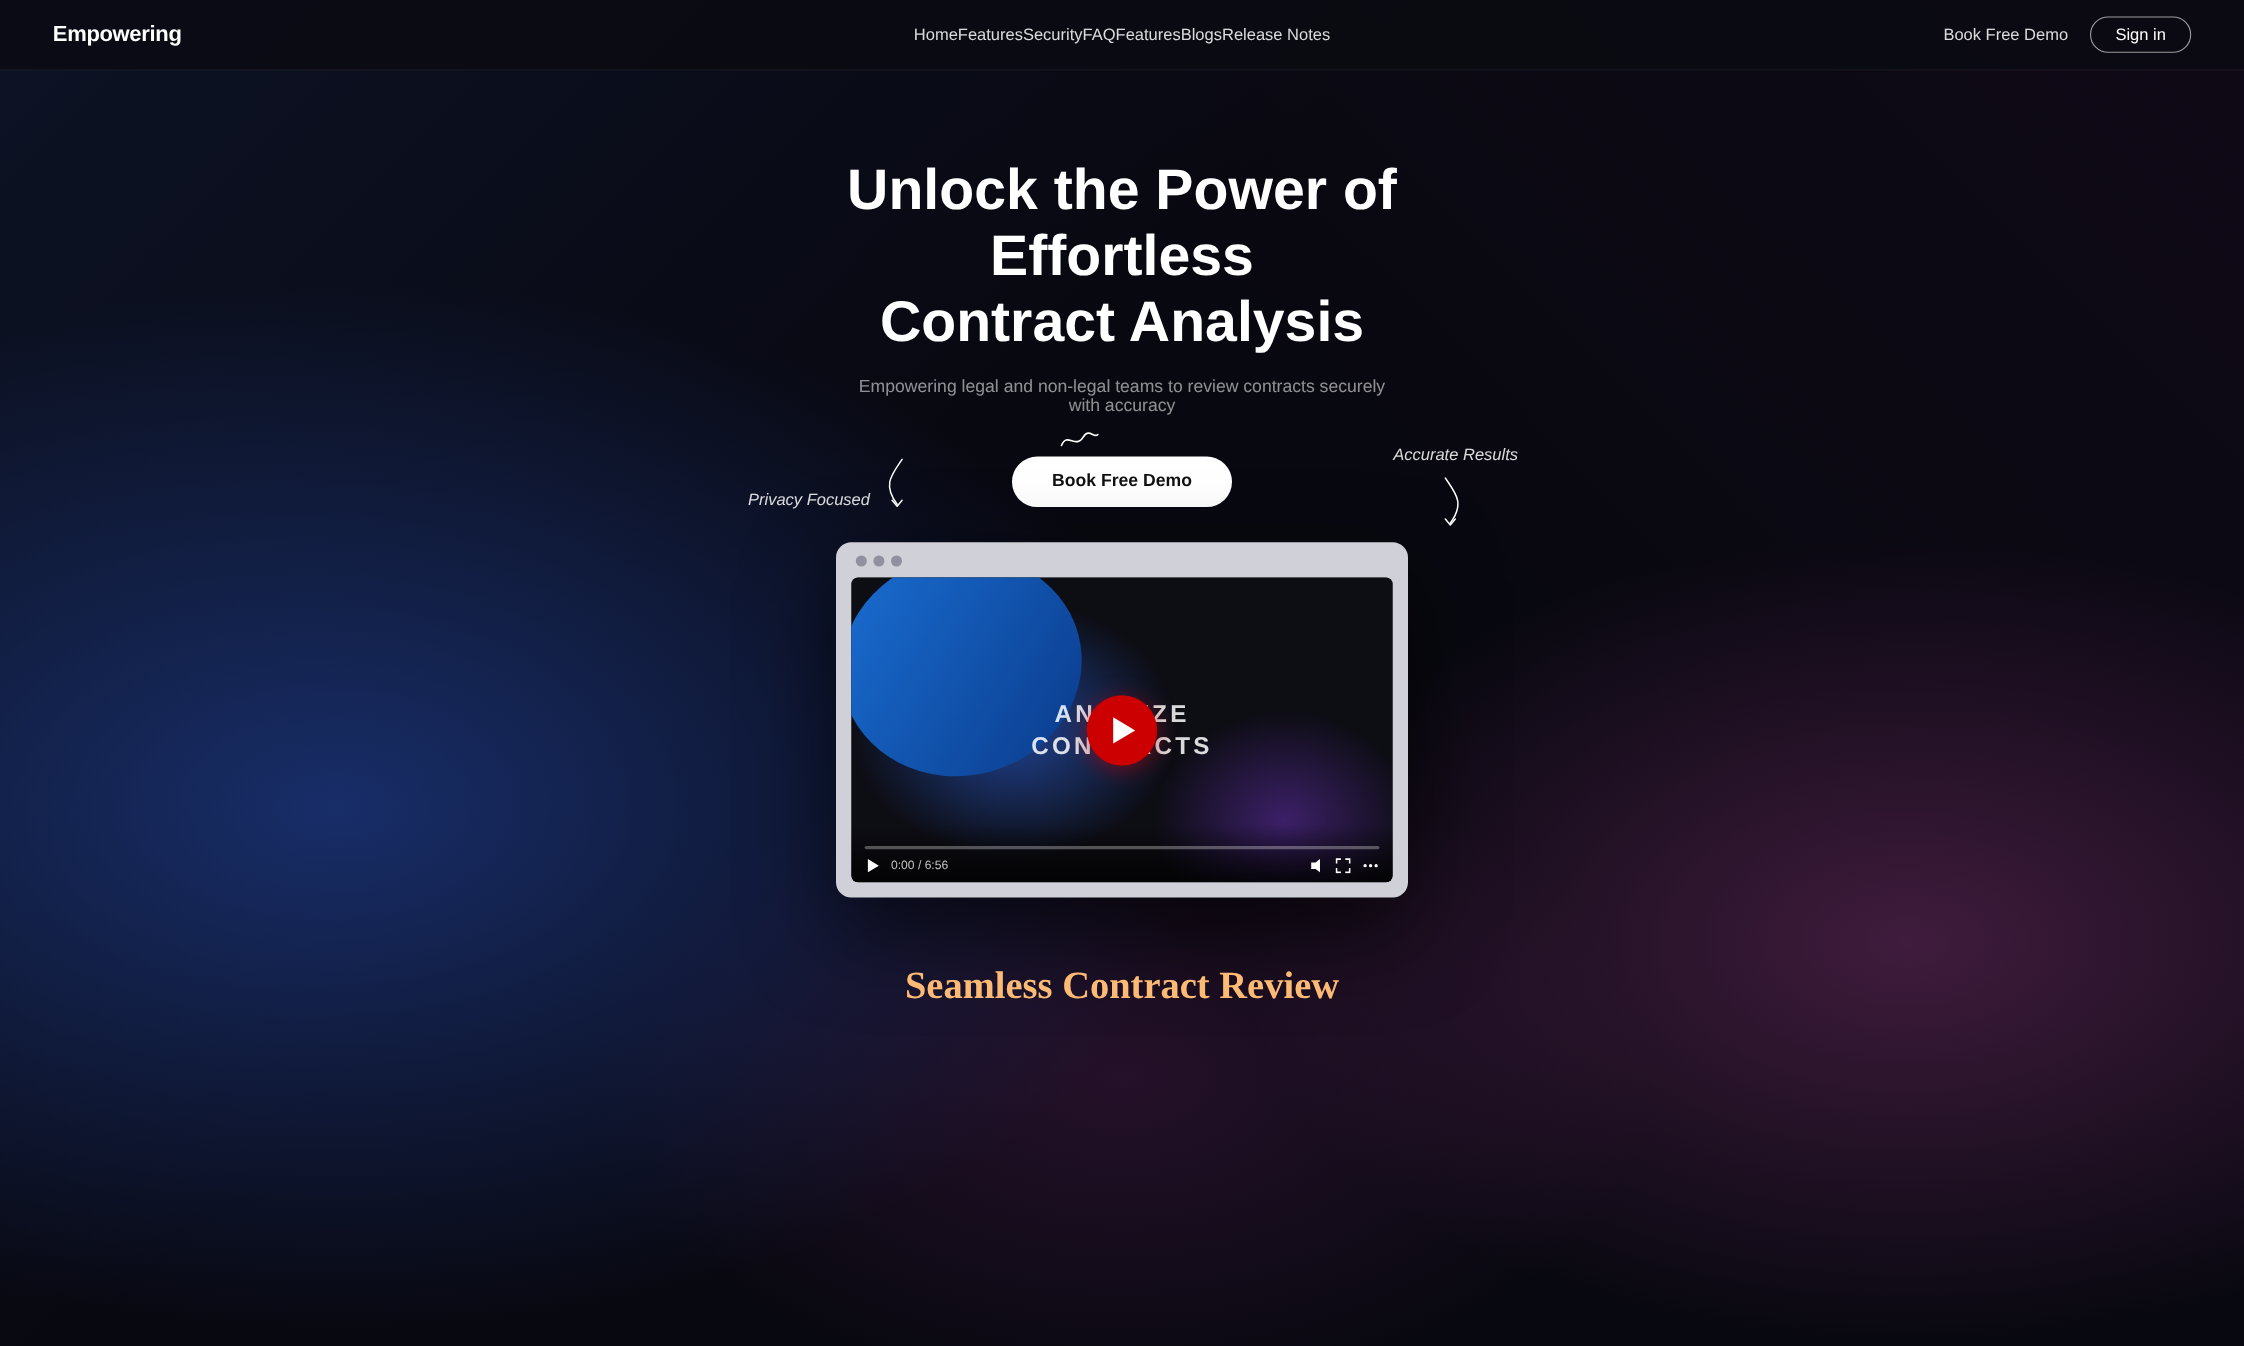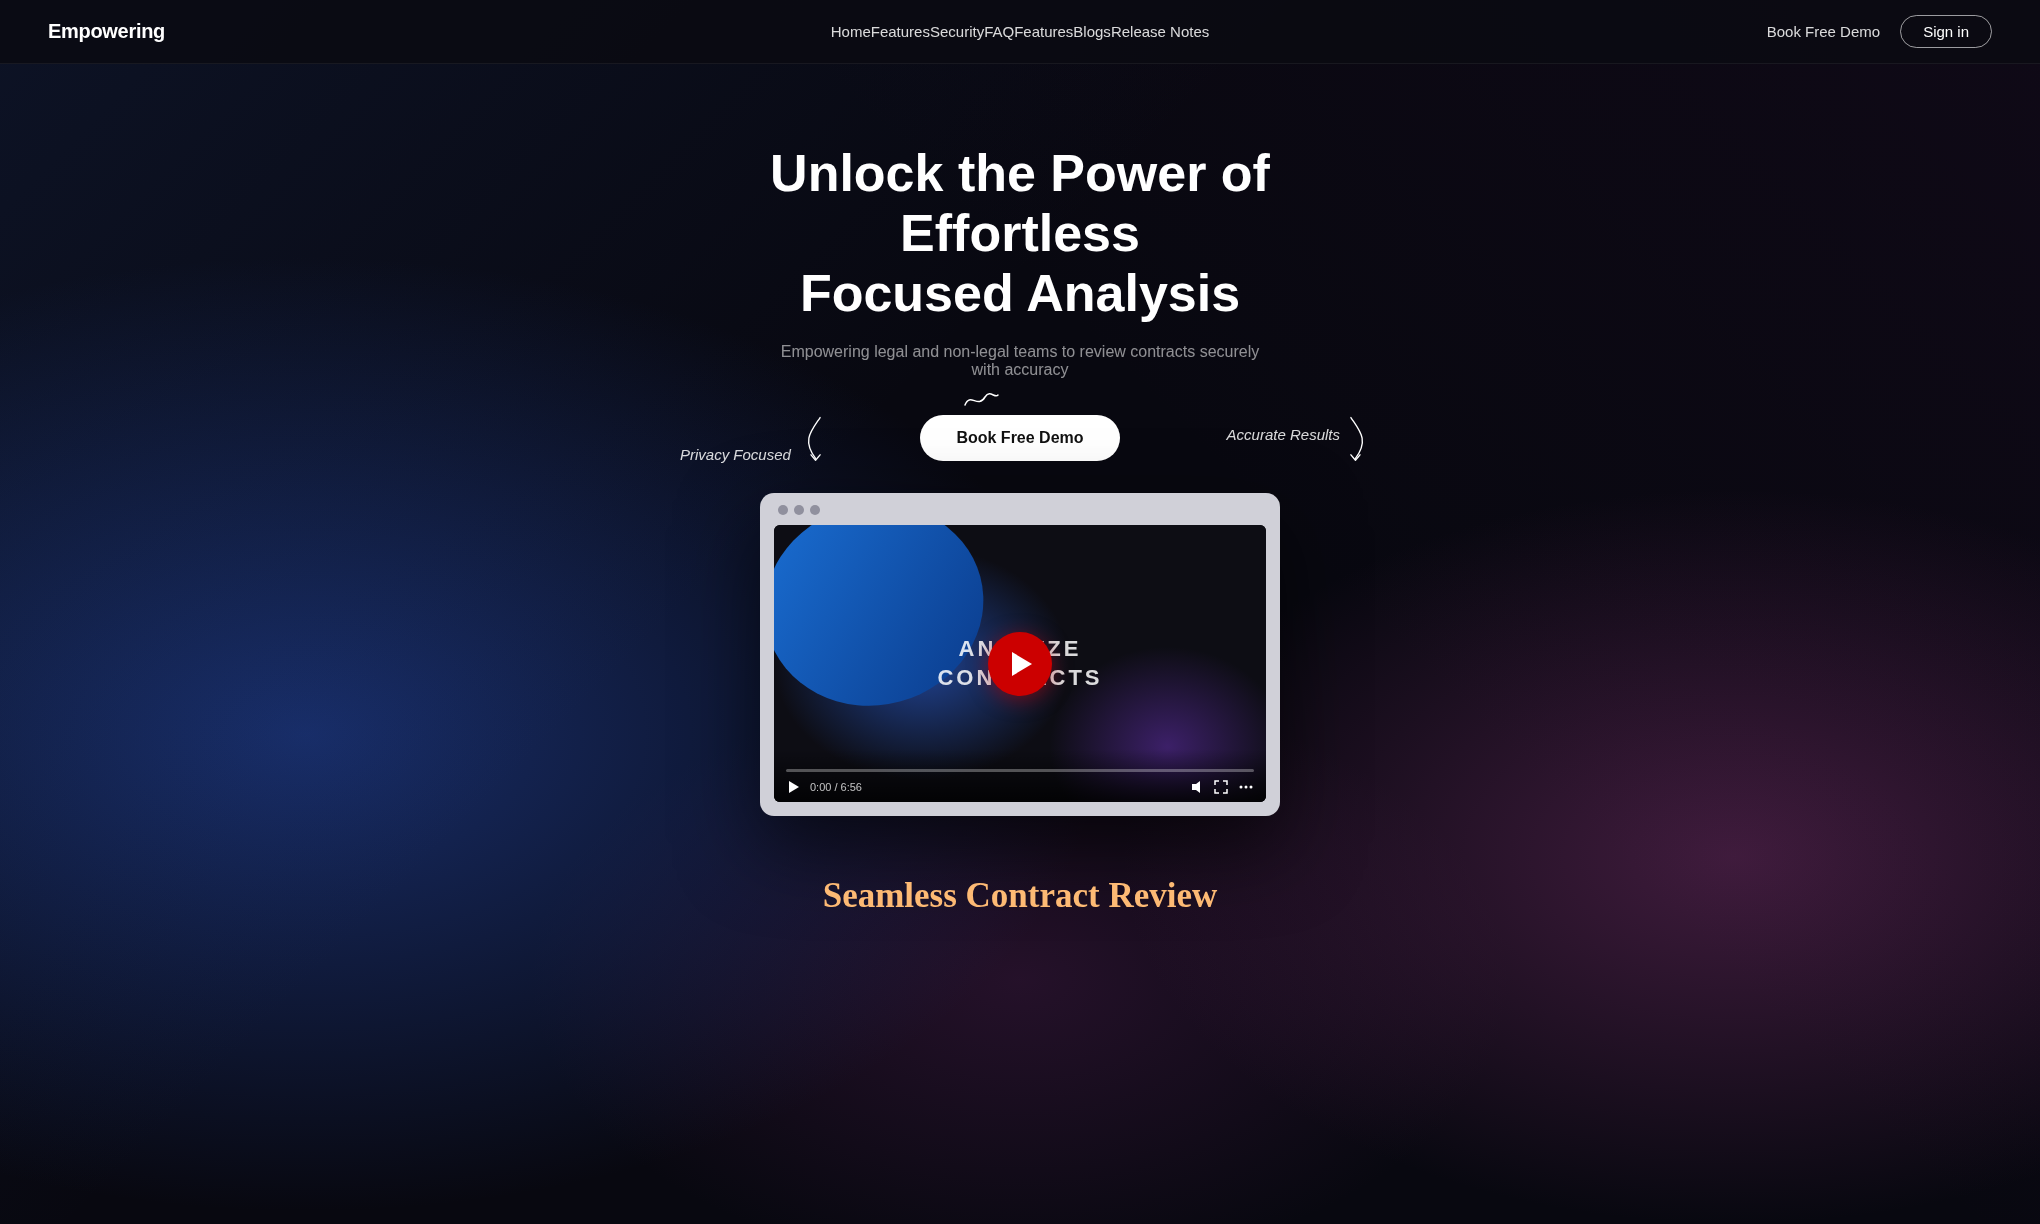--- a/index.html
+++ b/index.html
@@ -149,20 +149,21 @@
       top: -10px;
       display: flex;
       flex-direction: row;
       align-items: flex-end;
     }
 
     .annotation-right {
       right: 40px;
       top: -10px;
       display: flex;
+      flex-direction: column;
       align-items: center;
     }
 
     .arrow-left {
       margin-top: 8px;
       width: 40px;
       height: 50px;
     }
 
     .arrow-right {
@@ -391,21 +392,21 @@
 
   <div class="nav-right">
     <button class="nav-demo-btn">Book Free Demo</button>
     <button class="nav-signin-btn">Sign in</button>
   </div>
 </nav>
 
 <section class="hero">
   <h1 class="hero-title">
     <span>Unlock the Power of Effortless</span><br>
-    <span>Focused Analysis</span>
+    <span>Contract Analysis</span>
   </h1>
   <p class="hero-subtitle">Empowering legal and non-legal teams to review contracts securely with accuracy</p>
 
   <div class="cta-area">
 
     <div class="annotation annotation-left">
       <span>Privacy Focused</span>
       <svg class="arrow-left" viewBox="0 0 40 55" fill="none">
         <path d="M30 5 C20 20, 10 30, 25 50" stroke="white" stroke-width="1.5" fill="none" stroke-linecap="round"></path>
         <path d="M20 46 L25 52 L30 46" stroke="white" stroke-width="1.5" fill="none" stroke-linecap="round" stroke-linejoin="round"></path>

